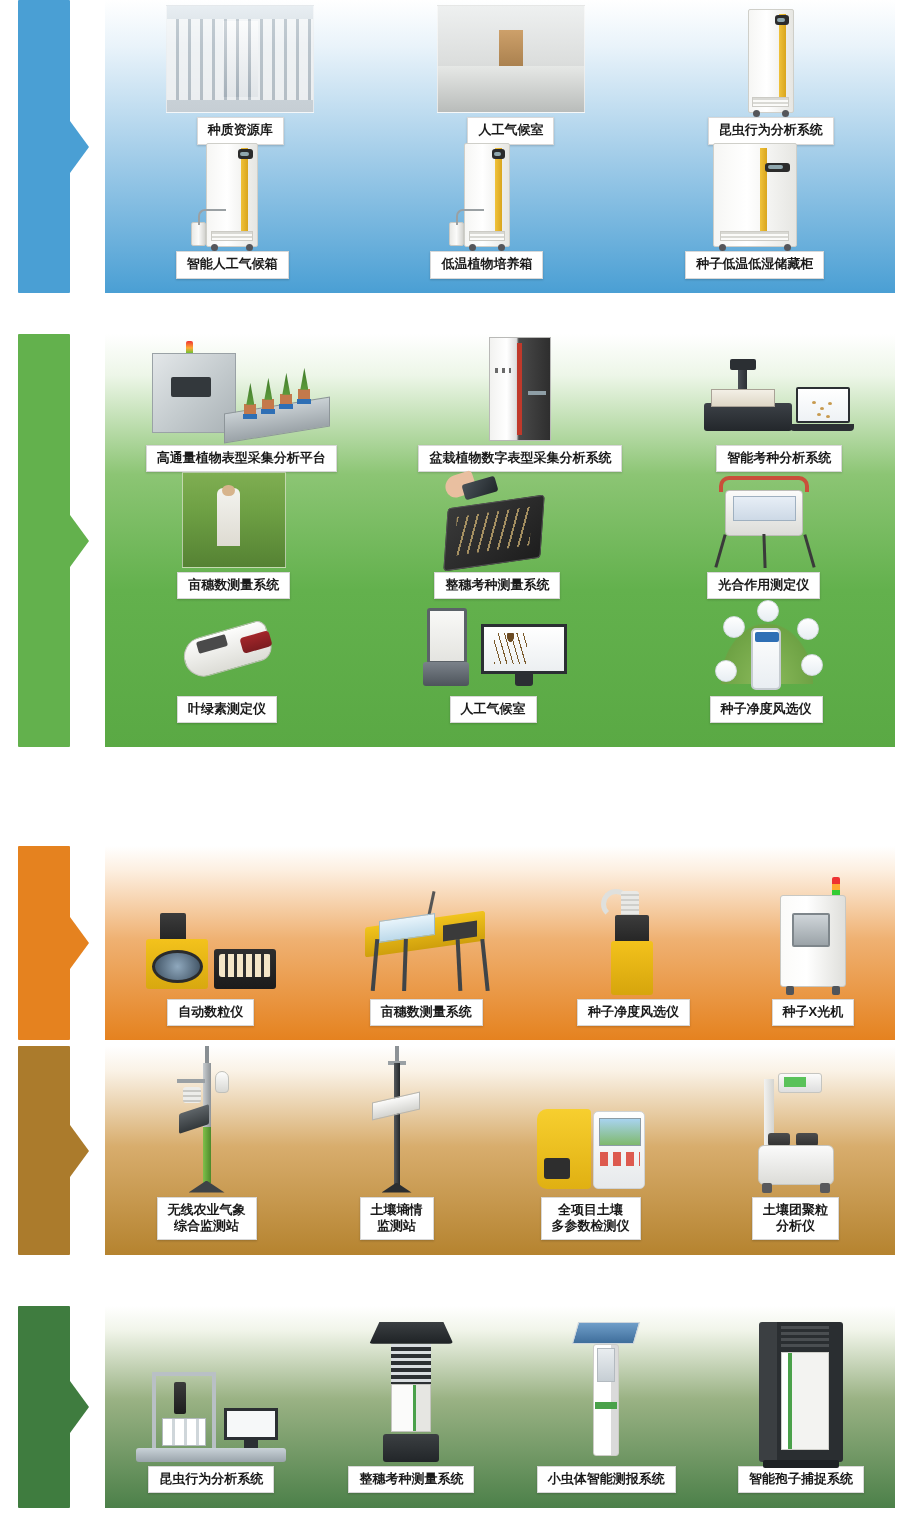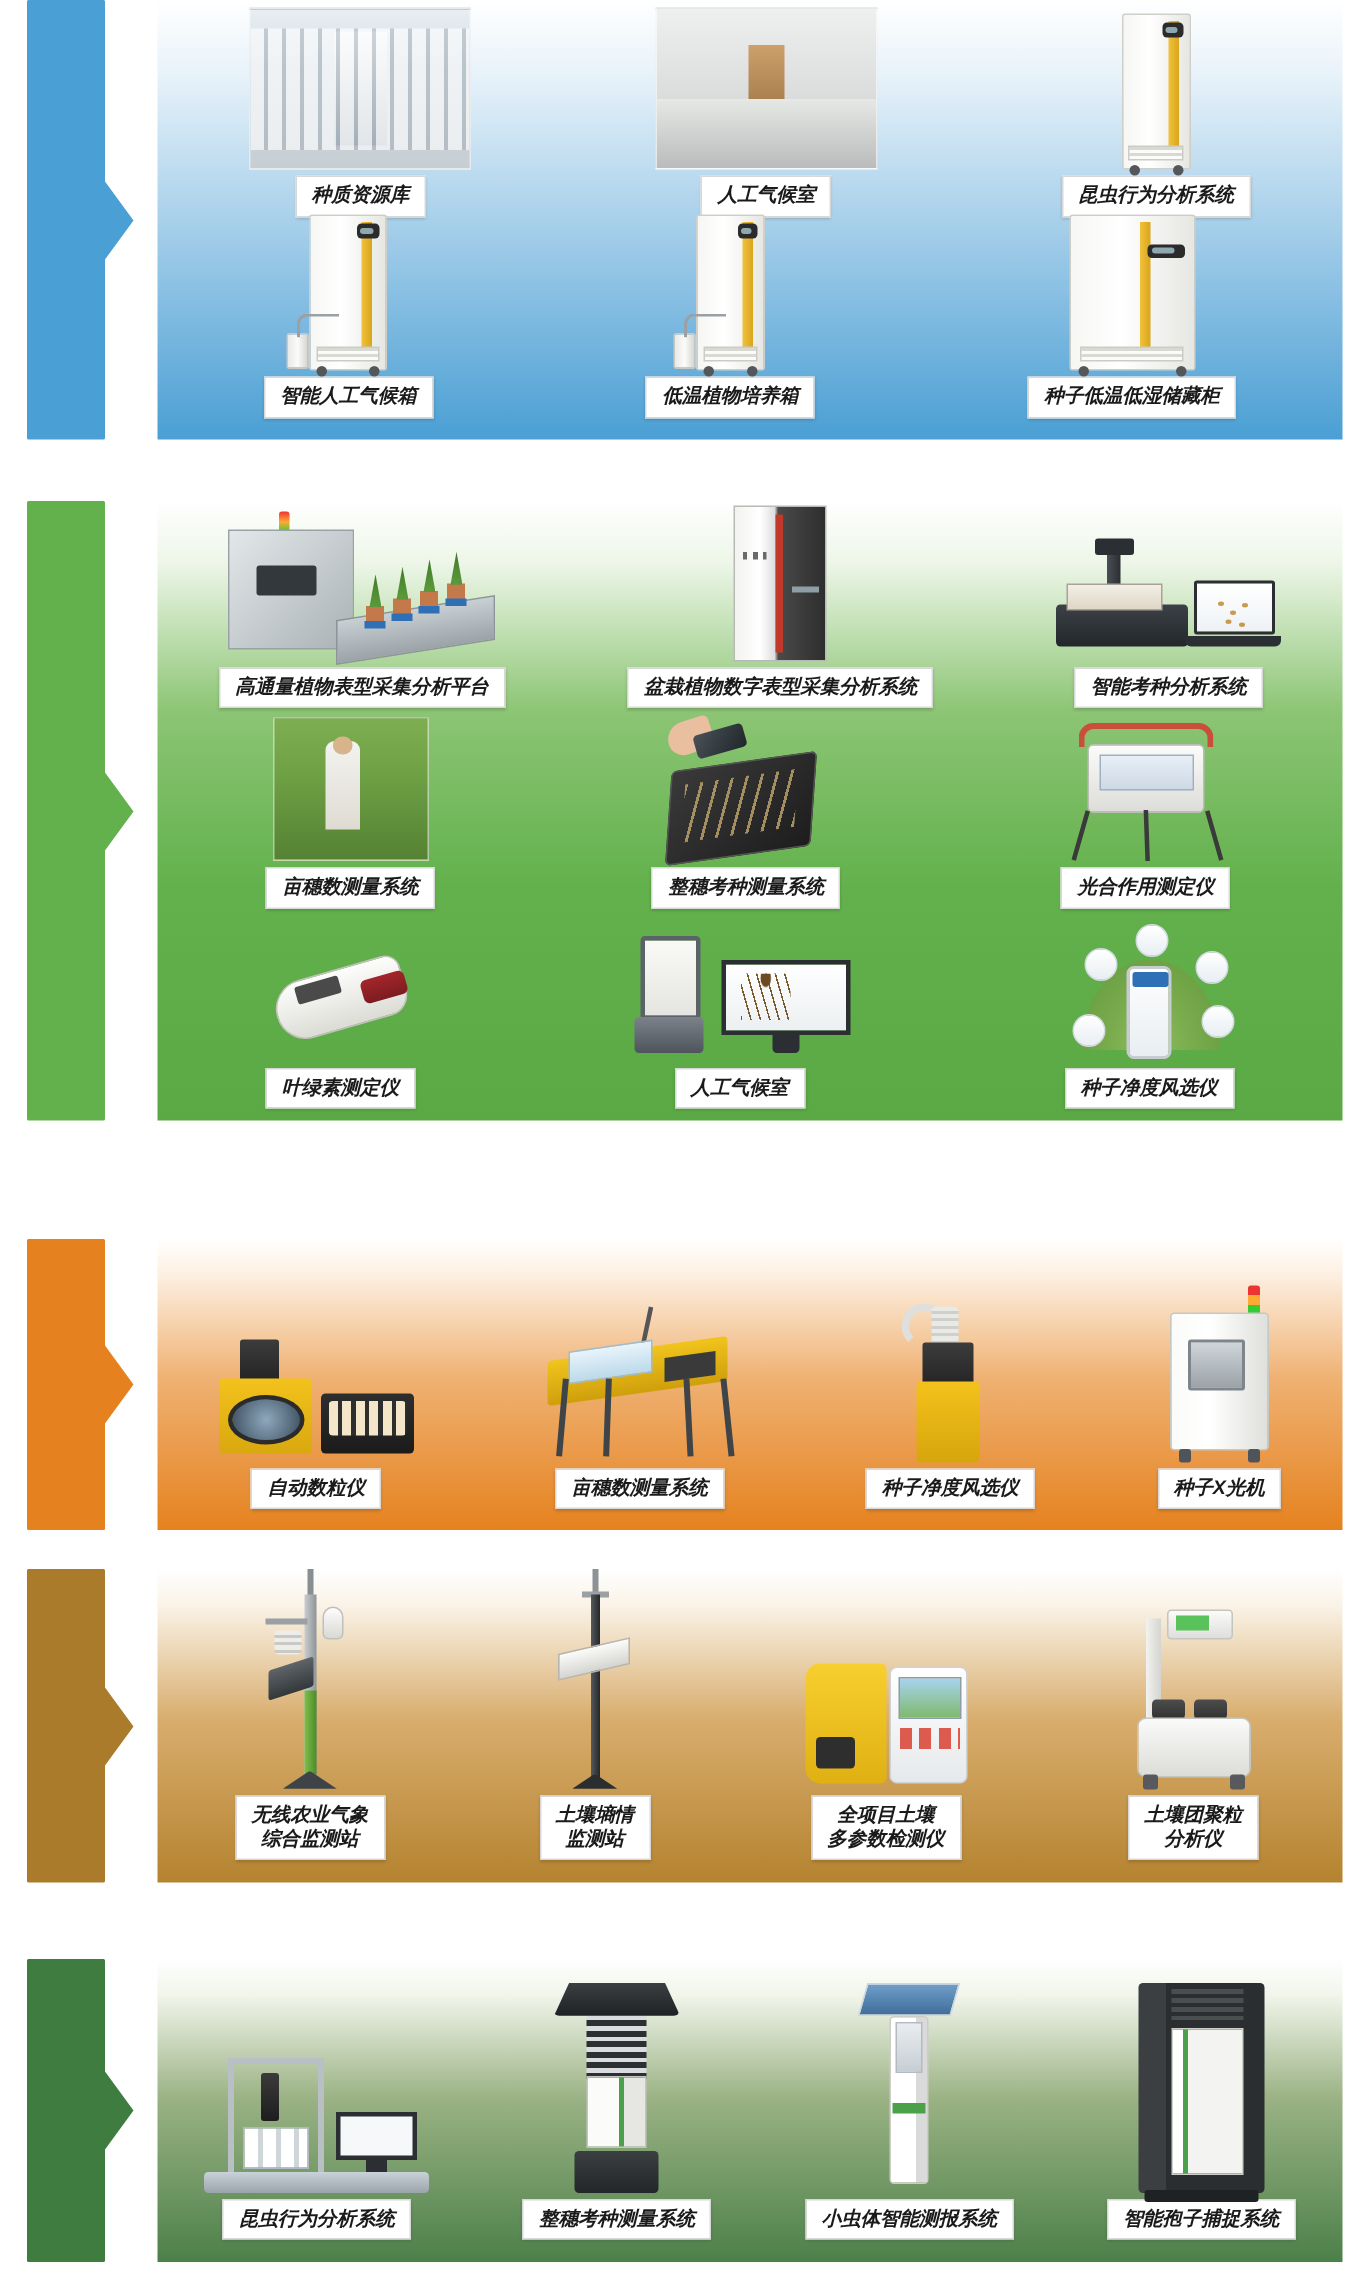--- a/index.html
+++ b/index.html
@@ -16,21 +16,20 @@
     width: 900px;
     height: 1520px;
     background: #fff;
   }
 
   
   .section {
     position: absolute;
     left: 0;
     width: 784px;
-    font-style: italic;
   }
 
   
   .tab {
     position: absolute;
     left: 18px;
     top: 0;
     width: 52px;
     height: 100%;
     display: flex;
@@ -123,25 +122,25 @@
   #sec-1 .items { padding: 8px 0 12px; }
   #sec-1 .row { height: 134px; }
 
   
   #sec-2 { top: 334px; height: 413px; }
   #sec-2 .tab-bar { background: #63b14d; }
   #sec-2 .tab-arrow { border-left-color: #63b14d; }
   #sec-2 .panel {
     background: linear-gradient(180deg,#ffffff 0%, #edf6e8 10%, #8cc574 34%, #63b14d 62%, #5aa944 100%);
   }
-  #sec-2 .items { padding: 4px 0 8px; }
+  #sec-2 .items { padding: 4px 0 24px; }
   #sec-2 .row { height: 134px; }
 
   
-  #sec-3 { top: 826px; height: 194px; }
+  #sec-3 { top: 846px; height: 194px; }
   #sec-3 .tab-bar { background: #e5821f; }
   #sec-3 .tab-arrow { border-left-color: #e5821f; }
   #sec-3 .panel {
     background: linear-gradient(180deg,#ffffff 0%, #fdf0e2 12%, #efb172 48%, #e5821f 100%);
   }
   #sec-3 .items { padding: 6px 0 10px; }
   #sec-3 .row { height: 170px; }
 
   
   #sec-4 { top: 1046px; height: 209px; }

